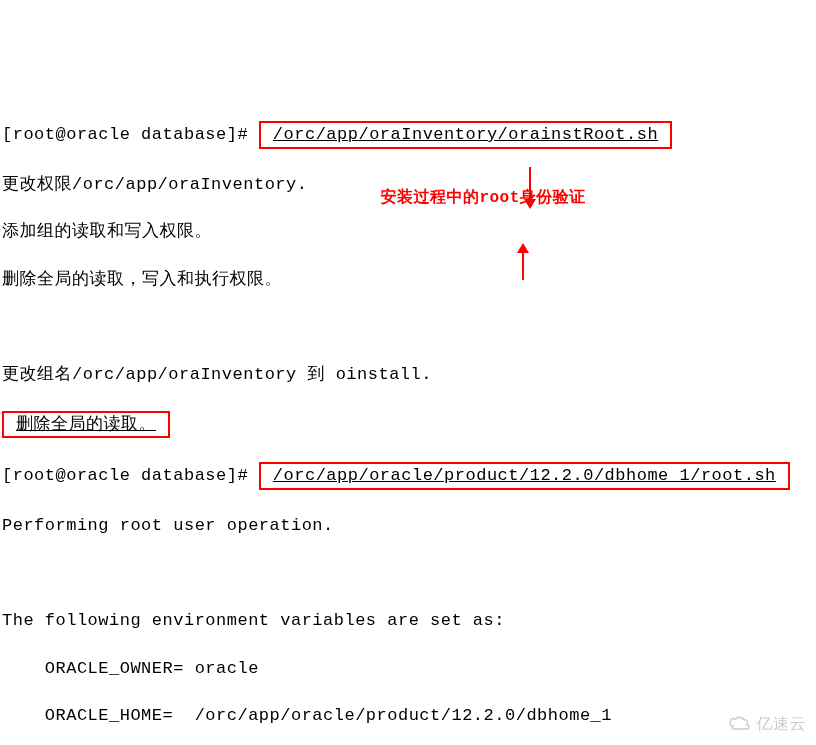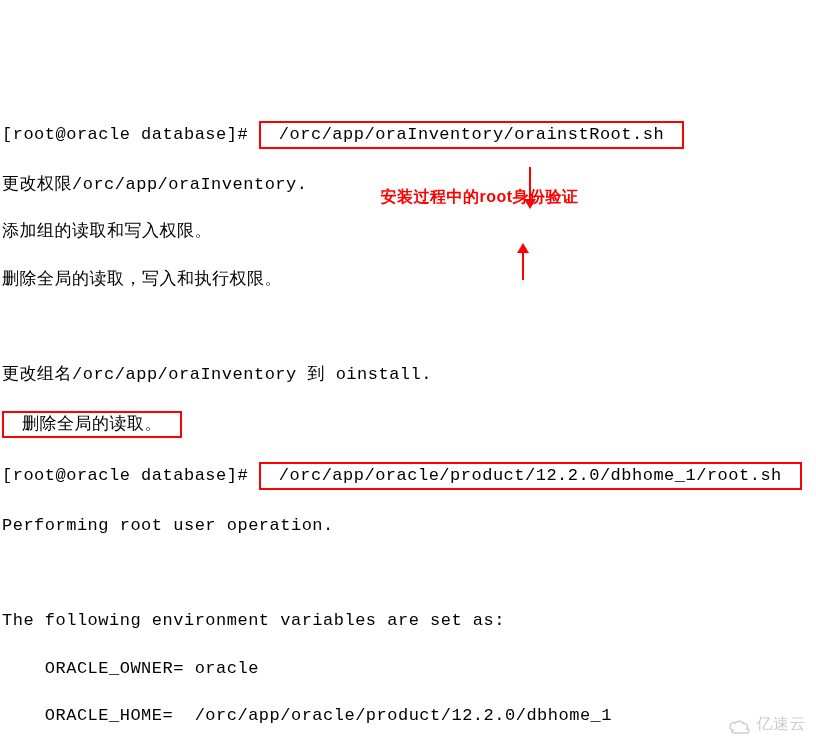--- a/index.html
+++ b/index.html
@@ -13,25 +13,26 @@
       background: #fff;
       letter-spacing: 0.5px;
     }
     .line {
       display: block;
       min-height: 1.4em;
     }
     .redbox {
       border: 2px solid #ff0000;
       display: inline-block;
-      padding: 0 18px;
+      padding: 0 12px;
+      text-decoration: underline;
     }
     .red-annotation {
       color: #ff0000;
-      font-family: Liberation Sans, sans-serif;
+      font-family: Liberation Mono, monospace;
       font-size: 16px;
       font-weight: bold;
     }
     .annotation-layer {
       position: absolute;
       pointer-events: none;
     }
     .arrow-down {
       position: absolute;
       width: 2px;
@@ -67,21 +68,21 @@
       border-bottom: 10px solid #ff0000;
     }
     .watermark {
       position: absolute;
       bottom: 10px;
       right: 10px;
       color: #ccc;
       font-family: Arial, sans-serif;
       font-size: 16px;
       display: flex;
-      align-items: flex-end;
+      align-items: flex-start;
       gap: 2px;
     }
     .watermark svg {
       width: 28px;
       height: 18px;
     }
     .container {
       position: relative;
       width: 816px;
     }

